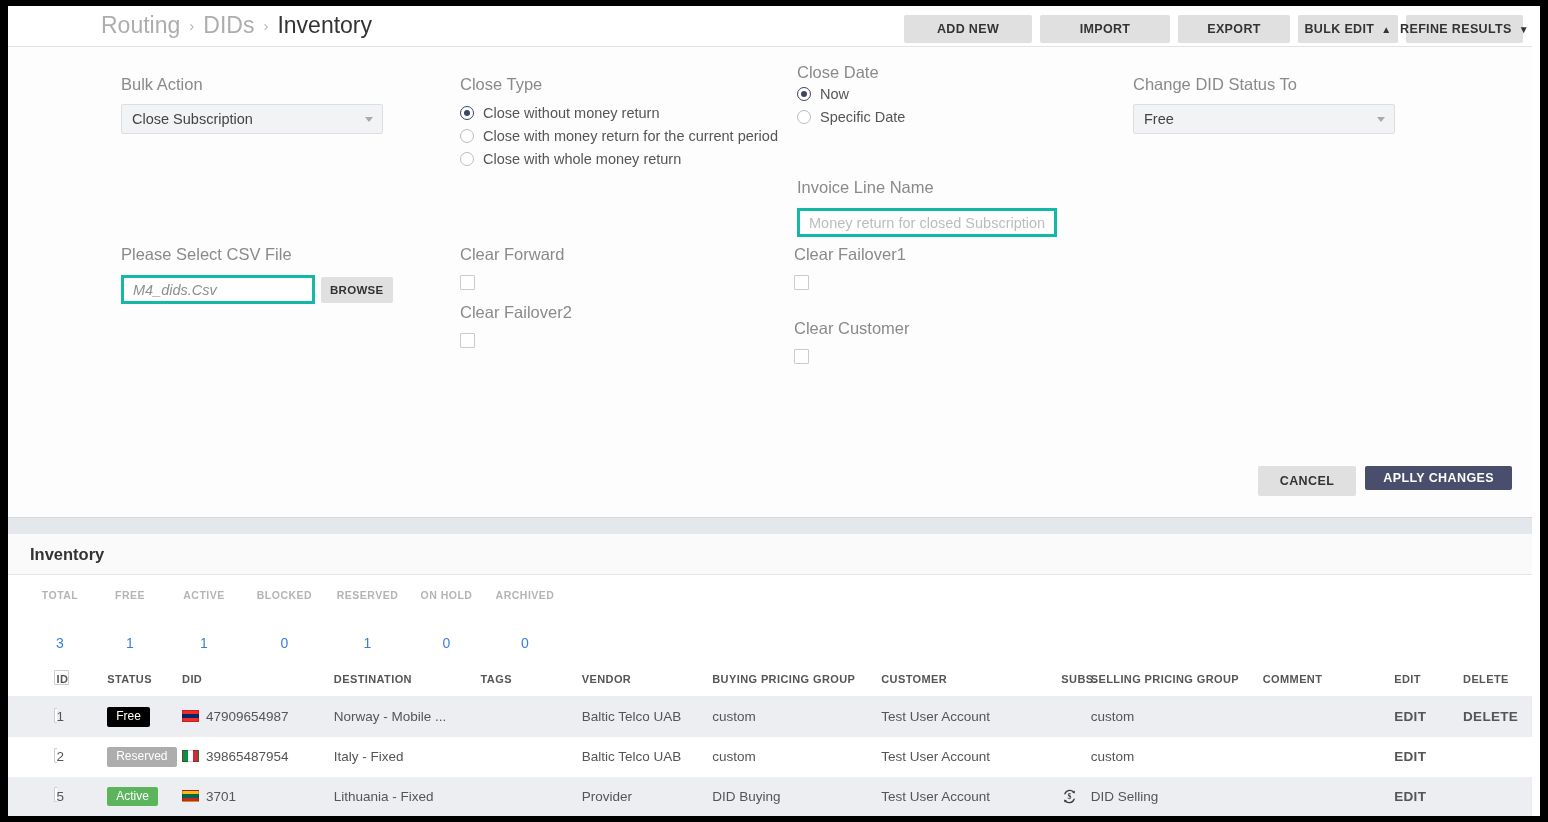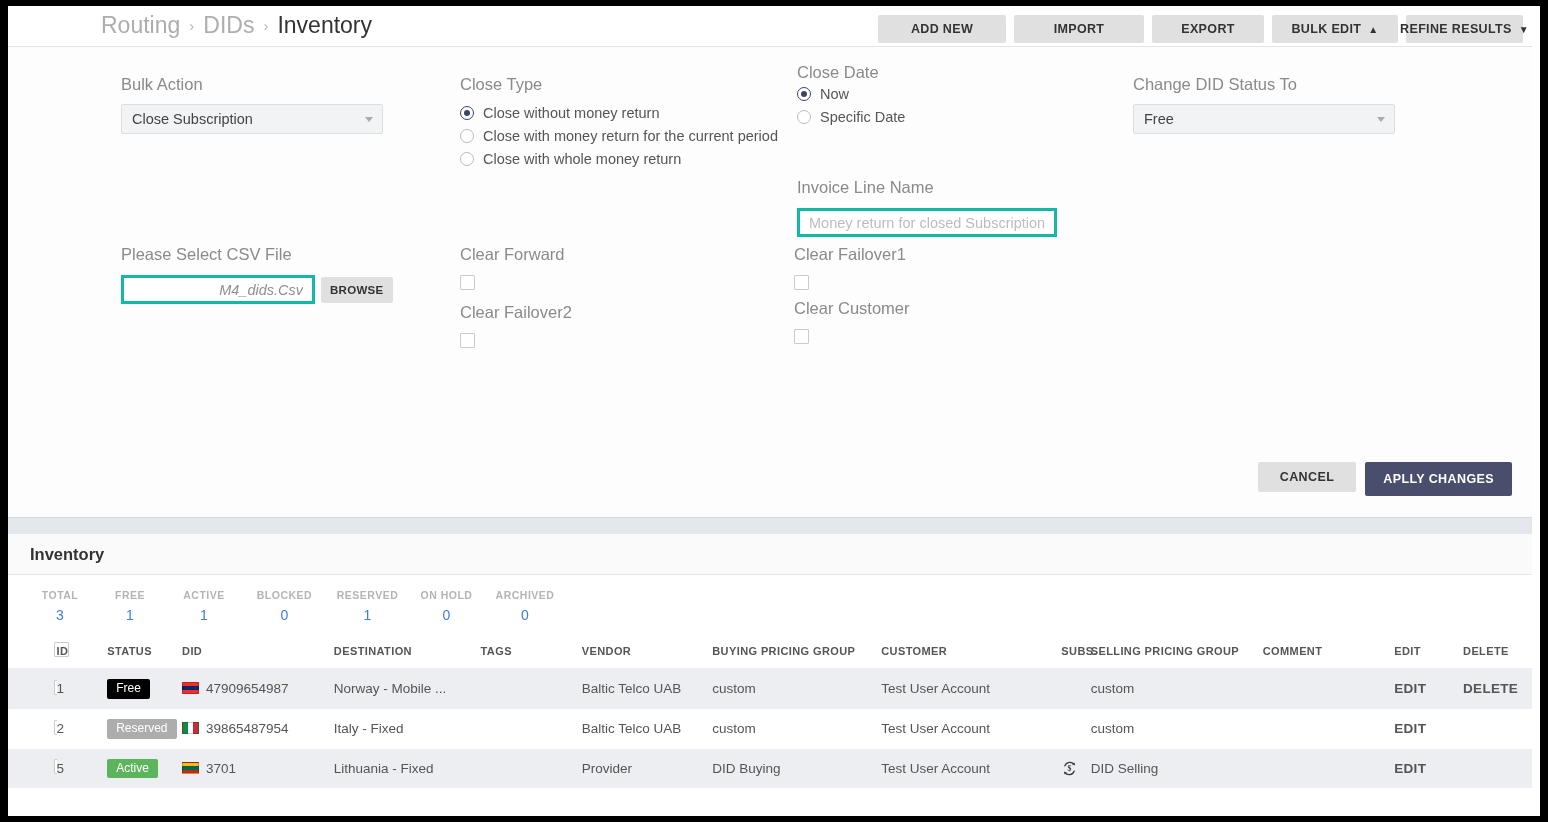--- a/index.html
+++ b/index.html
@@ -167,21 +167,21 @@
     background: #e0e0e0; color: #333;
     border: none; border-radius: 2px;
     height: 30px; padding: 0 22px;
     font-size: 12.5px; font-weight: bold; letter-spacing: .4px;
     cursor: pointer;
     font-family: "Liberation Sans", sans-serif;
   }
   .btn-apply {
     background: #484e6b; color: #fff;
     border: none; border-radius: 2px;
-    height: 34px; padding: 0 18px;
+    height: 24px; padding: 0 18px;
     font-size: 12.5px; font-weight: bold; letter-spacing: .4px;
     cursor: pointer;
     font-family: "Liberation Sans", sans-serif;
   }
 
   
   .band {
     height: 17px;
     background: #e4e8ec;
     border-top: 1px solid #d5dade;
@@ -196,21 +196,21 @@
     display: flex; align-items: center;
     padding-left: 22px;
   }
   .invhead .t { font-size: 16.5px; color: #333; font-weight: bold; }
 
   .stats {
     display: flex;
     padding: 14px 0 10px 18px;
     background: #fff;
   }
-  .stat { display: flex; flex-direction: column; align-items: center; }
+  .stat { display: flex; flex-direction: column; align-items: center; gap: 28px; }
   .stat .k {
     font-size: 10.5px; font-weight: bold;
     color: #b4b4b4; letter-spacing: .5px;
   }
   .stat .v {
     font-size: 14px; color: #3b7edc;
     margin-top: 6px; cursor: pointer;
   }
 
   table.grid { width: 100%; border-collapse: collapse; table-layout: fixed; }
@@ -272,21 +272,21 @@
       <span class="bc-sep">›</span>
       <span class="bc-item">DIDs</span>
       <span class="bc-sep">›</span>
       <span class="bc-item current">Inventory</span>
     </div>
 
     <div class="topbtns">
       <button class="tbtn w1">ADD NEW</button>
       <button class="tbtn w2">IMPORT</button>
       <button class="tbtn w3">EXPORT</button>
-      <button class="tbtn" style="width:126px">
+      <button class="tbtn" style="width:100px">
           <span>BULK EDIT</span>
           <span class="chev">▲</span>
         </button>
       <button class="tbtn" style="width:117px">
           <span>REFINE RESULTS</span>
           <span class="chev">▼</span>
         </button>
     </div>
   </div>
 
@@ -337,41 +337,41 @@
       <div class="fld-label">Change DID Status To</div>
       <div class="sel" style="margin-top:10px">
         <span>Free</span>
         <span class="caret"></span>
       </div>
     </div>
 
     <div style="position:absolute;left:113px;top:198px;width:280px">
       <div class="fld-label">Please Select CSV File</div>
       <div style="display:flex;align-items:center;margin-top:11px;gap:6px">
-        <input class="txtinput italic" style="width: 194px; text-align: right;" type="text" placeholder="M4_dids.Csv">
+        <input class="txtinput italic" style="width: 194px;" type="text" placeholder="M4_dids.Csv">
         <button class="browsebtn">BROWSE</button>
       </div>
     </div>
 
     <div style="position:absolute;left:452px;top:198px">
       <div class="fld-label">Clear Forward</div>
       <div class="chk" style="margin-top:11px"></div>
     </div>
 
     <div style="position:absolute;left:786px;top:198px">
       <div class="fld-label">Clear Failover1</div>
       <div class="chk" style="margin-top:11px"></div>
     </div>
 
     <div style="position:absolute;left:452px;top:256px">
       <div class="fld-label">Clear Failover2</div>
       <div class="chk" style="margin-top:11px"></div>
     </div>
 
-    <div style="position:absolute;left:786px;top:252px">
+    <div style="position:absolute;left:786px;top:272px">
       <div class="fld-label">Clear Customer</div>
       <div class="chk" style="margin-top:11px"></div>
     </div>
 
     <div class="actionbtns">
       <button class="btn-cancel">CANCEL</button>
       <button class="btn-apply">APLLY CHANGES</button>
     </div>
   </div>
 

